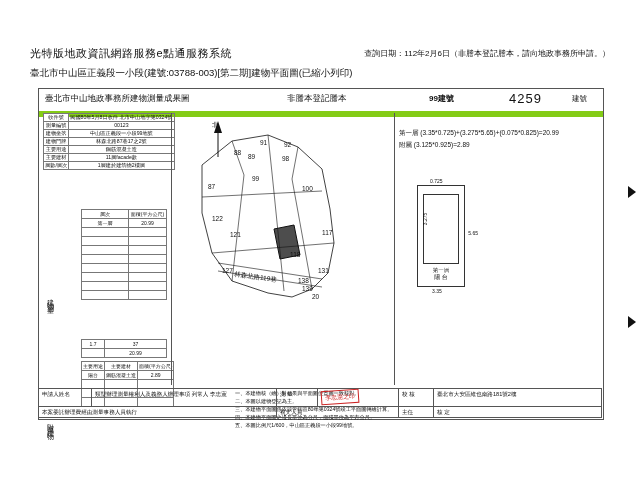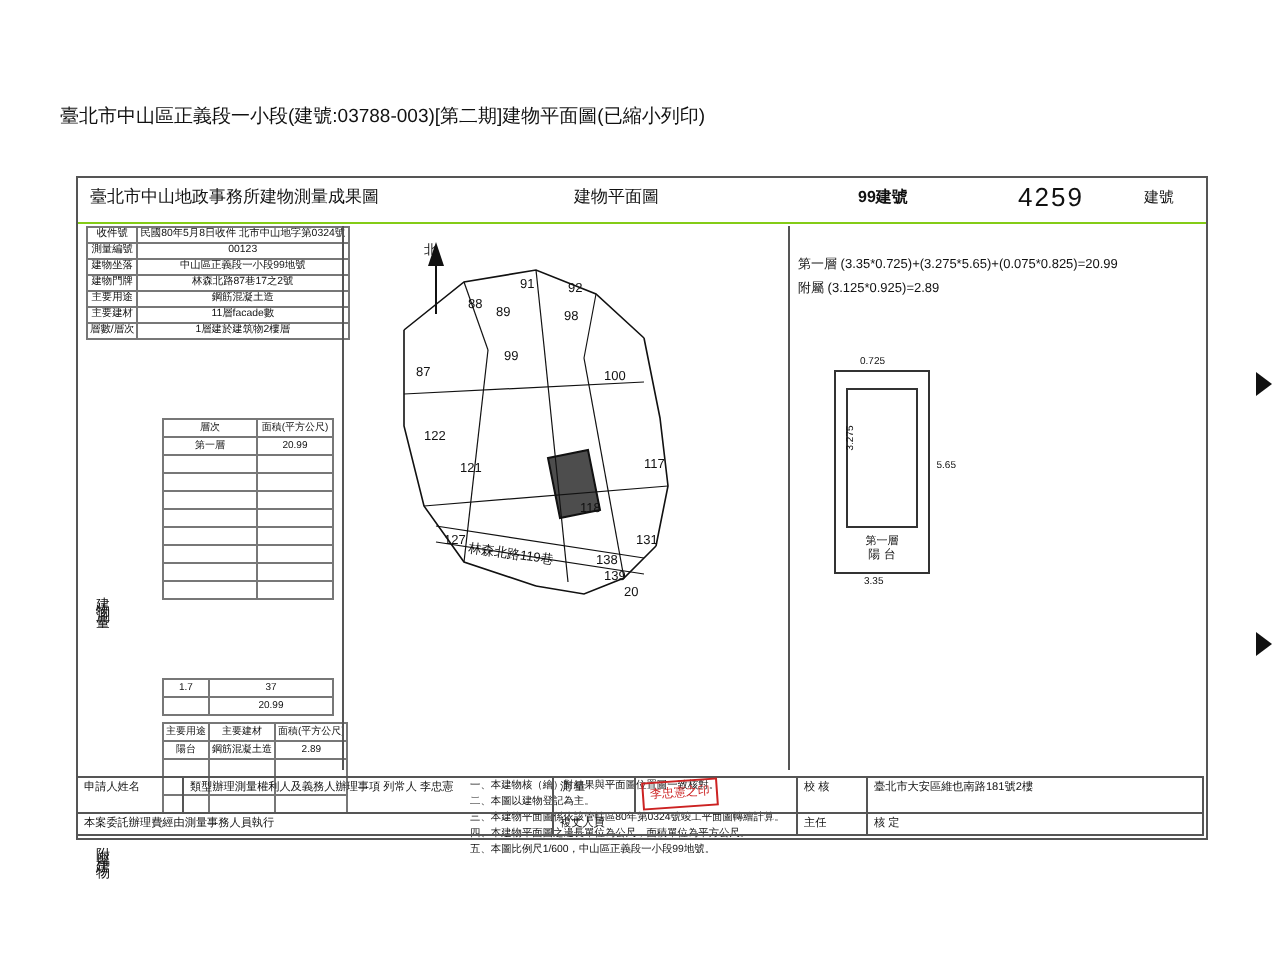--- a/index.html
+++ b/index.html
@@ -16,21 +16,21 @@
   .hdr-sub{font-size:9.5px;margin-top:6px;color:#111;}
   .hdr-right{position:absolute;right:0;top:2px;font-size:8px;color:#111;text-align:right;}
 
   
   .doc{
     position:absolute;left:38px;top:88px;width:564px;height:330px;
     border:1px solid #555;background:#fff;
   }
 
   
-  .doc-top{position:relative;height:22px;border-bottom:1px solid #84cc16;}
+  .doc-top{position:relative;height:22px;border-bottom:6px solid #84cc16;}
   .doc-top .t1{position:absolute;left:6px;top:4px;font-size:8.5px;}
   .doc-top .t2{position:absolute;left:248px;top:4px;font-size:8.5px;}
   .doc-top .t3{position:absolute;left:390px;top:4px;font-size:8px;font-weight:bold;}
   .doc-top .t4{position:absolute;left:470px;top:2px;font-size:13px;letter-spacing:1px;}
   .doc-top .t5{position:absolute;left:533px;top:5px;font-size:7.5px;}
 
   
   .linfo{position:absolute;left:4px;top:24px;width:124px;font-size:5.2px;border-collapse:collapse;}
   .linfo td{border:1px solid #777;height:7px;padding:0 1px;line-height:7px;color:#111;white-space:nowrap;overflow:hidden;}
   .linfo td.lab{width:34px;background:#fff;text-align:center;}
@@ -82,28 +82,30 @@
   .arrow{position:absolute;right:4px;width:0;height:0;border-top:6px solid transparent;border-bottom:6px solid transparent;border-left:8px solid #111;}
   .arrow.one{top:186px;}
   .arrow.two{top:316px;}
 </style>
 </head>
 <body>
 
 <div class="page">
 
   <div class="hdr">
+    <div class="hdr-title">光特版地政資訊網路服務e點通服務系統</div>
     <div class="hdr-sub">臺北市中山區正義段一小段(建號:03788-003)[第二期]建物平面圖(已縮小列印)</div>
+    <div class="hdr-right">查詢日期：112年2月6日（非謄本登記謄本，請向地政事務所申請。）</div>
   </div>
 
   <div class="doc">
 
     <div class="doc-top">
       <span class="t1">臺北市中山地政事務所建物測量成果圖</span>
-      <span class="t2">建物平面圖</span>
+      <span class="t2">非謄本登記謄本</span>
       <span class="t3">99建號</span>
       <span class="t4">4259</span>
       <span class="t5">建號</span>
     </div>
 
     <table class="linfo">
       <tbody>
           <tr>
             <td class="lab">收件號</td>
             <td class="val">民國80年5月8日收件

